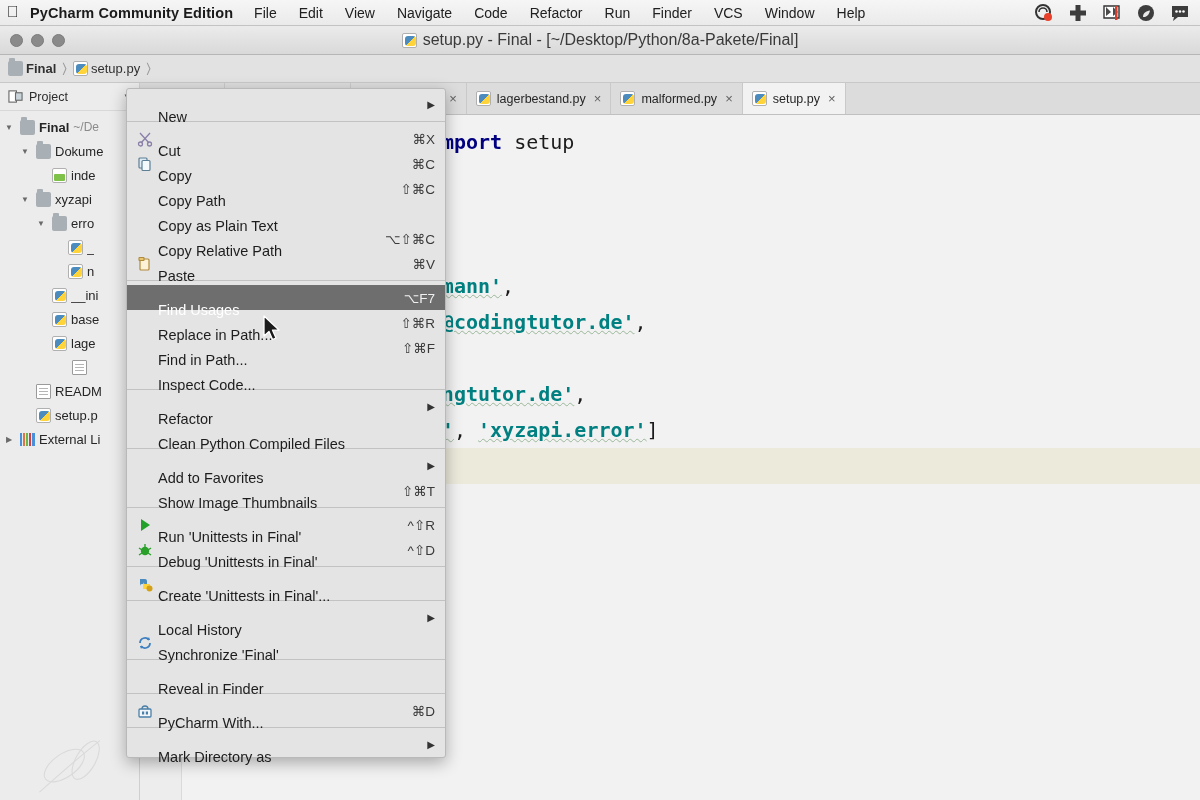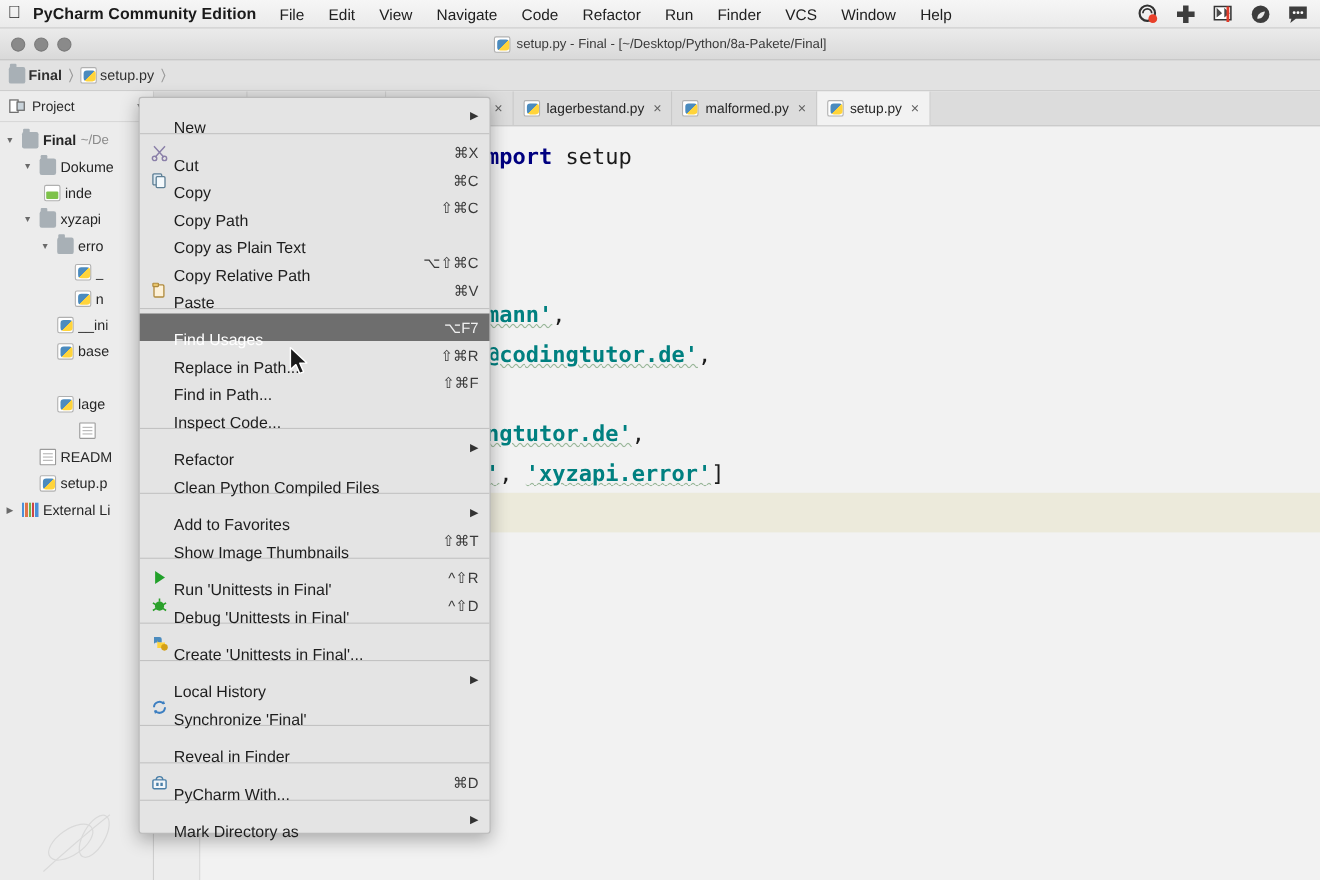--- a/index.html
+++ b/index.html
@@ -35,21 +35,21 @@
   
   .titlebar {
     position: absolute; left: 0; top: 26px; width: 1200px; height: 29px;
     background: linear-gradient(#ebebeb, #d9d9d9);
     border-bottom: 1px solid #b6b6b6;
     display: flex; align-items: center; justify-content: center;
   }
   .traffic { position: absolute; left: 10px; top: 8px; display: flex; gap: 8px; }
   .dot { width: 13px; height: 13px; border-radius: 50%; background: #8a8a8a; border: 1px solid #7b7b7b; }
   .title-text {
-    font-size: 12px; color: #3a3a3a; display: flex; align-items: center; gap: 6px;
+    font-size: 16px; color: #3a3a3a; display: flex; align-items: center; gap: 6px;
     white-space: nowrap;
     text-align: right;
   }
 
   
   .breadcrumb {
     position: absolute; left: 0; top: 55px; width: 1200px; height: 28px;
     background: #e2e2e2; border-bottom: 1px solid #c8c8c8;
     display: flex; align-items: center; padding-left: 8px; gap: 3px;
   }
@@ -269,21 +269,21 @@
           <span class="twist open"></span>
           <span class="ic ic-folder"></span>
           <span class="tlabel">Final</span>
           <span class="tpath"> ~/De</span>
         </div>
         <div class="trow" style="padding-left: 18px;">
           <span class="twist open"></span>
           <span class="ic ic-folder"></span>
           <span class="tlabel">Dokume</span>
         </div>
-        <div class="trow" style="padding-left: 22px;">
+        <div class="trow" style="padding-left: 34px;">
           <span class="twist"></span>
           <span class="ic ic-html"></span>
           <span class="tlabel">inde</span>
         </div>
         <div class="trow" style="padding-left: 18px;">
           <span class="twist open"></span>
           <span class="ic ic-folder"></span>
           <span class="tlabel">xyzapi</span>
         </div>
         <div class="trow" style="padding-left: 34px;">
@@ -304,21 +304,21 @@
         <div class="trow" style="padding-left: 34px;">
           <span class="twist"></span>
           <span class="ic ic-py"></span>
           <span class="tlabel">__ini</span>
         </div>
         <div class="trow" style="padding-left: 34px; text-align: right;">
           <span class="twist"></span>
           <span class="ic ic-py"></span>
           <span class="tlabel">base</span>
         </div>
-        <div class="trow" style="padding-left: 34px; margin-top: 24px;">
+        <div class="trow" style="padding-left: 34px;">
           <span class="twist"></span>
           <span class="ic ic-py"></span>
           <span class="tlabel">lage</span>
         </div>
         <div class="trow" style="padding-left: 18px; gap: 40px;">
           <span class="twist"></span>
           <span class="ic ic-file"></span>
           <span class="tlabel">LICENS</span>
         </div>
         <div class="trow" style="padding-left: 18px;">

